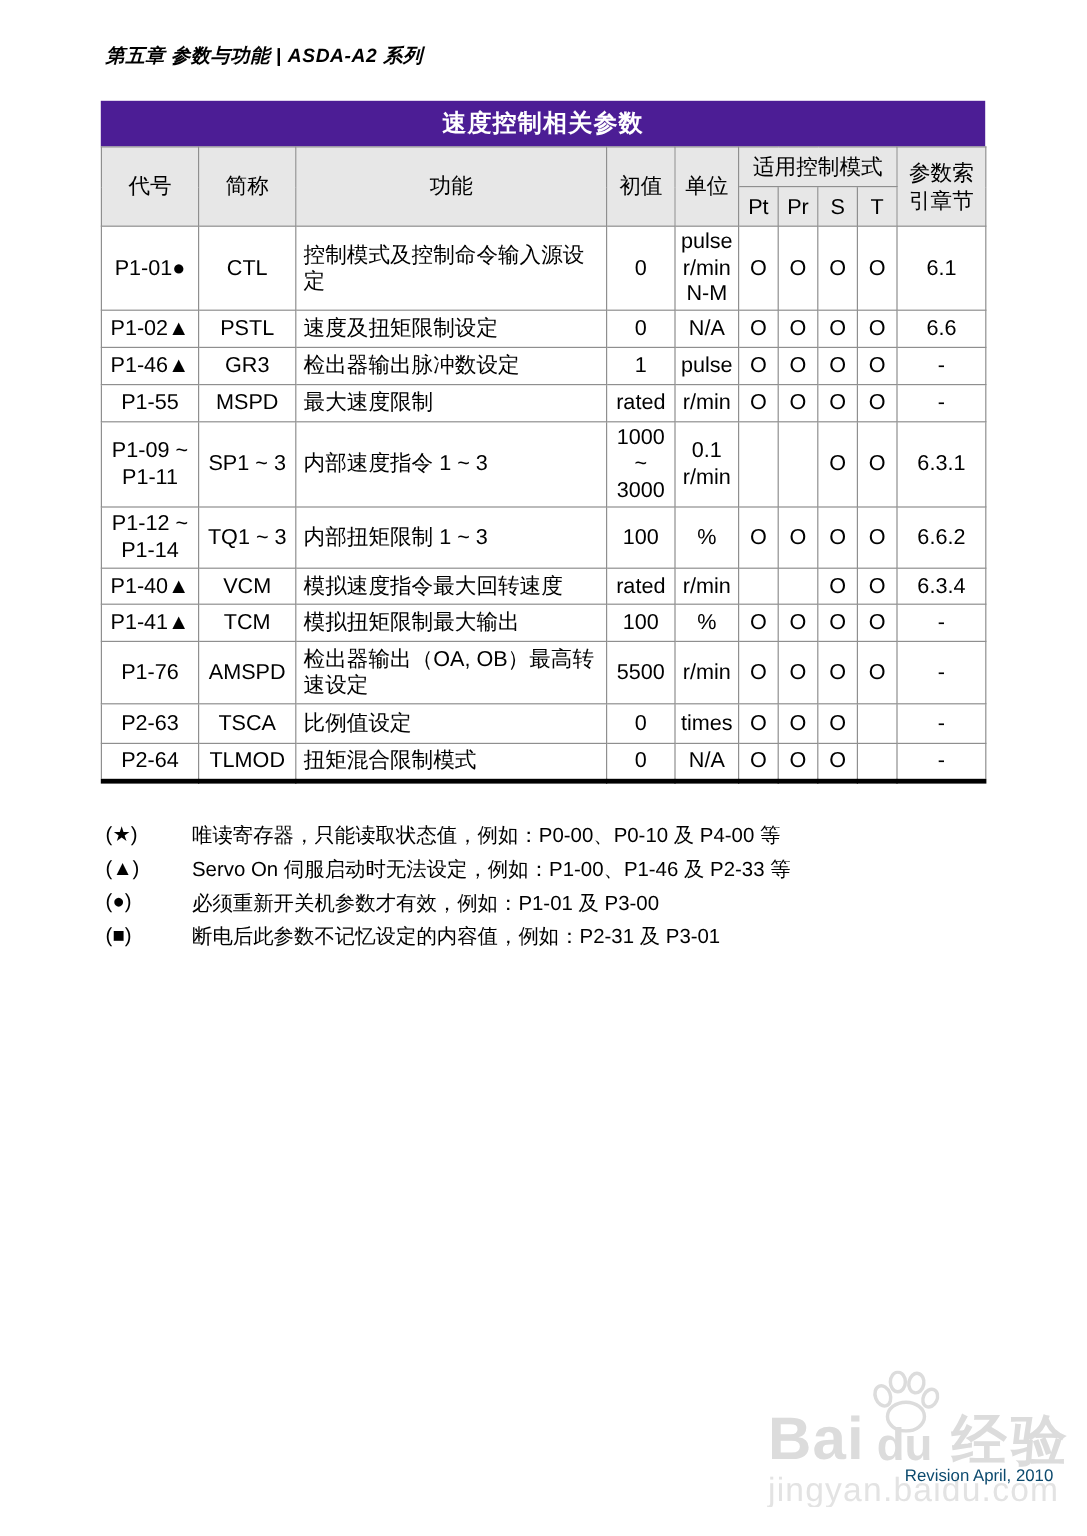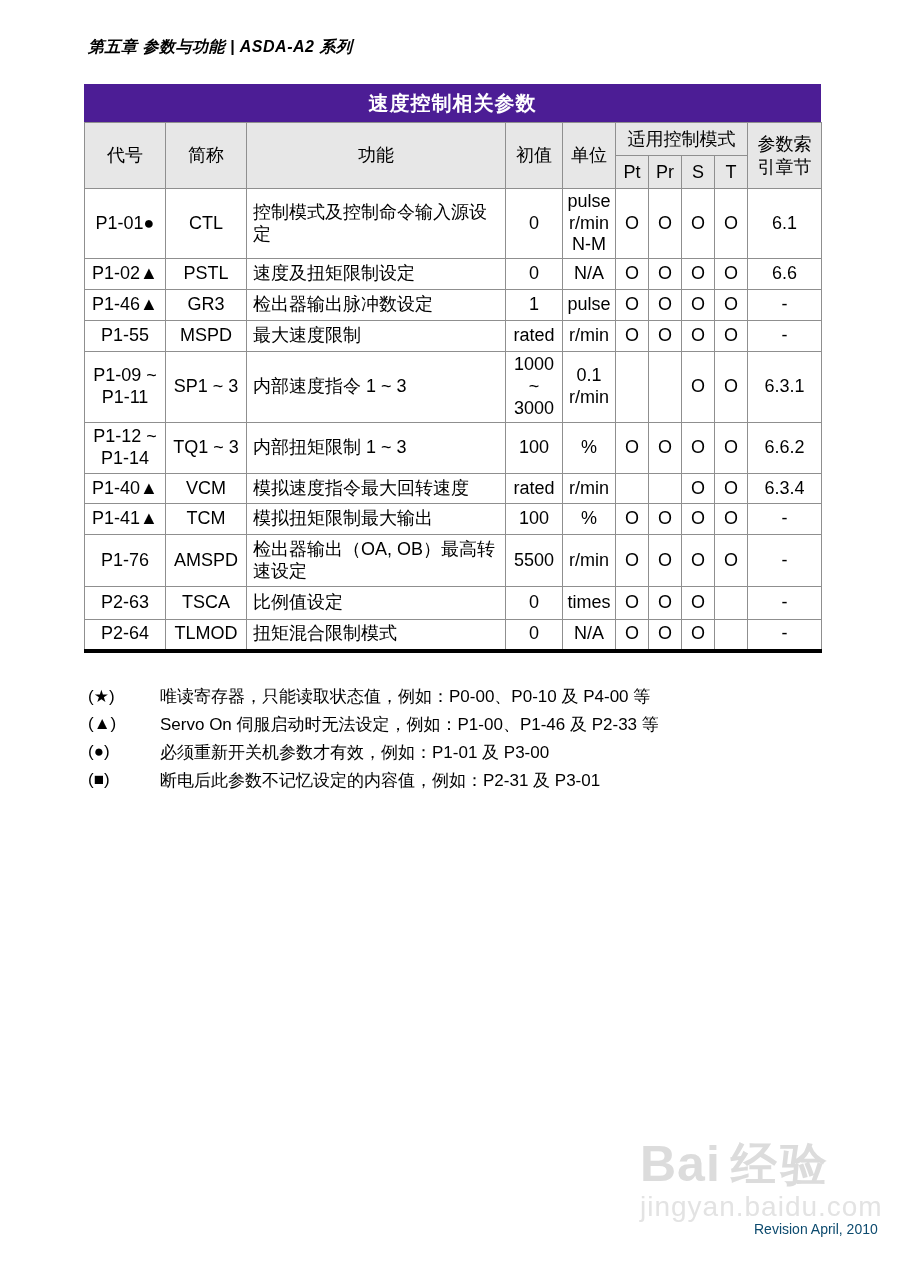--- a/index.html
+++ b/index.html
@@ -271,20 +271,32 @@
     </div>
     <div class="footnote">
       <span class="fn-sym">(■)</span>
       <span class="fn-text">断电后此参数不记忆设定的内容值，例如：P2-31 及 P3-01</span>
     </div>
   </div>
 
   <div class="watermark">
     <div class="wm-row">
       <span class="wm-bai">Bai</span>
+      <span class="wm-du-wrap">
+        <svg class="wm-paw" width="58" height="52" viewBox="0 0 60 54">
+          <g fill="#ffffff" stroke="#dcdcdc" stroke-width="3">
+            <ellipse cx="11" cy="22" rx="6.5" ry="9" transform="rotate(-20 11 22)"></ellipse>
+            <ellipse cx="24" cy="10" rx="6.5" ry="8.5"></ellipse>
+            <ellipse cx="40" cy="11" rx="6.5" ry="8.5" transform="rotate(10 40 11)"></ellipse>
+            <ellipse cx="52" cy="24" rx="6" ry="8" transform="rotate(25 52 24)"></ellipse>
+            <ellipse cx="31" cy="40" rx="16" ry="12.5"></ellipse>
+          </g>
+        </svg>
+        <span class="wm-du">du</span>
+      </span>
       <span class="wm-cn">经验</span>
     </div>
     <div class="wm-site">jingyan.baidu.com</div>
   </div>
 
   <div class="revision">Revision April, 2010</div>
   <div class="page-number">5-8</div>
 
 </div>
 

